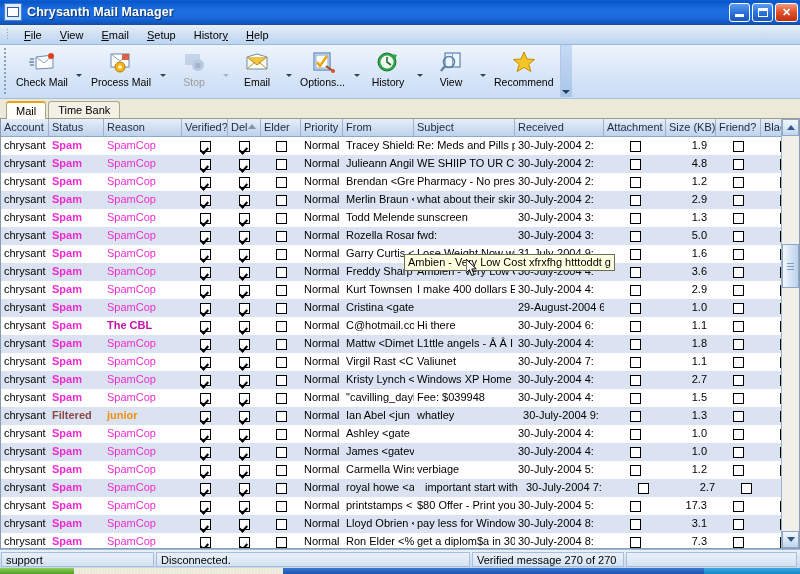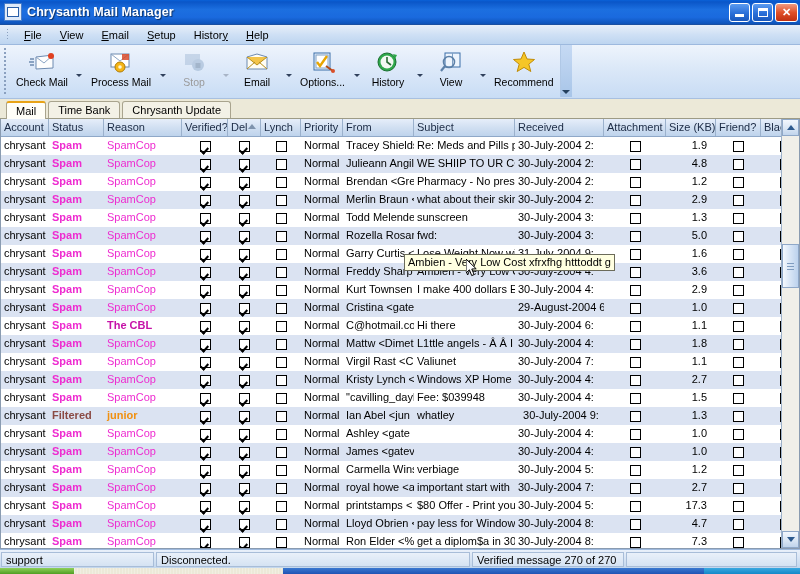--- a/index.html
+++ b/index.html
@@ -515,32 +515,31 @@
 
       <div class="overflow">
           <i></i>
         </div>
     </div>
   </div>
 
   <div class="tabstrip">
     <div class="tab active">Mail</div>
     <div class="tab">Time Bank</div>
-    <div class="tab">Chrysanth Update</div>
   </div>
 
   <div class="gridwrap">
     <div class="gridmain">
       <div class="hdrrow" id="hdrrow">
           <div class="hc" style="width: 48px; flex: 0 0 48px;">Account</div>
           <div class="hc" style="width: 55px; flex: 0 0 55px;">Status</div>
           <div class="hc" style="width: 78px; flex: 0 0 78px;">Reason</div>
           <div class="hc" style="width: 46px; flex: 0 0 46px;">Verified?</div>
           <div class="hc" style="width: 33px; flex: 0 0 33px;">Del<span class="sortarrow"></span></div>
-          <div class="hc" style="width: 40px; flex: 0 0 40px;">Lynch</div>
+          <div class="hc" style="width: 40px; flex: 0 0 40px;">Elder</div>
           <div class="hc" style="width: 42px; flex: 0 0 42px;">Priority</div>
           <div class="hc" style="width: 71px; flex: 0 0 71px;">From</div>
           <div class="hc" style="width: 101px; flex: 0 0 101px;">Subject</div>
           <div class="hc" style="width: 89px; flex: 0 0 89px;">Received</div>
           <div class="hc" style="width: 62px; flex: 0 0 62px;">Attachment</div>
           <div class="hc" style="width: 50px; flex: 0 0 50px;">Size (KB)</div>
           <div class="hc" style="width: 45px; flex: 0 0 45px;">Friend?</div>
           <div class="hc" style="width: 48px; flex: 0 0 48px;">Blacklist</div>
         </div>
       <div class="body" id="gridbody">
@@ -1084,21 +1083,21 @@
               <span class="chk on"></span>
             </div>
             <div class="cell ctr" style="width: 33px; flex: 0 0 33px;">
               <span class="chk on"></span>
             </div>
             <div class="cell ctr" style="width: 40px; flex: 0 0 40px;">
               <span class="chk"></span>
             </div>
             <div class="cell " style="width: 42px; flex: 0 0 42px;">Normal</div>
             <div class="cell " style="width: 71px; flex: 0 0 71px;">royal howe &lt;a</div>
-            <div class="cell " style="width: 101px; flex: 0 0 101px;">important start with</div>
+            <div class="cell " style="width: 101px; flex: 0 0 101px; margin-left: 8px;">important start with</div>
             <div class="cell " style="width: 89px; flex: 0 0 89px;">30-July-2004 7:</div>
             <div class="cell ctr" style="width: 62px; flex: 0 0 62px;">
               <span class="chk"></span>
             </div>
             <div class="cell right" style="width: 50px; flex: 0 0 50px;">2.7</div>
             <div class="cell ctr" style="width: 45px; flex: 0 0 45px;">
               <span class="chk"></span>
             </div>
             <div class="cell ctr" style="width: 48px; flex: 0 0 48px;">
               <span class="chk"></span>
@@ -1145,21 +1144,21 @@
             <div class="cell ctr" style="width: 40px; flex: 0 0 40px;">
               <span class="chk"></span>
             </div>
             <div class="cell " style="width: 42px; flex: 0 0 42px;">Normal</div>
             <div class="cell " style="width: 71px; flex: 0 0 71px;">Lloyd Obrien &lt;</div>
             <div class="cell " style="width: 101px; flex: 0 0 101px;">pay less for Windows</div>
             <div class="cell " style="width: 89px; flex: 0 0 89px;">30-July-2004 8:</div>
             <div class="cell ctr" style="width: 62px; flex: 0 0 62px;">
               <span class="chk"></span>
             </div>
-            <div class="cell right" style="width: 50px; flex: 0 0 50px;">4.7</div>
+            <div class="cell right" style="width: 50px; flex: 0 0 50px;">3.1</div>
             <div class="cell ctr" style="width: 45px; flex: 0 0 45px;">
               <span class="chk"></span>
             </div>
             <div class="cell ctr" style="width: 48px; flex: 0 0 48px;">
               <span class="chk"></span>
             </div>
           </div>
           <div class="row">
             <div class="cell " style="width: 48px; flex: 0 0 48px;">chrysant</div>
             <div class="cell spam" style="width: 55px; flex: 0 0 55px;">Spam</div>

